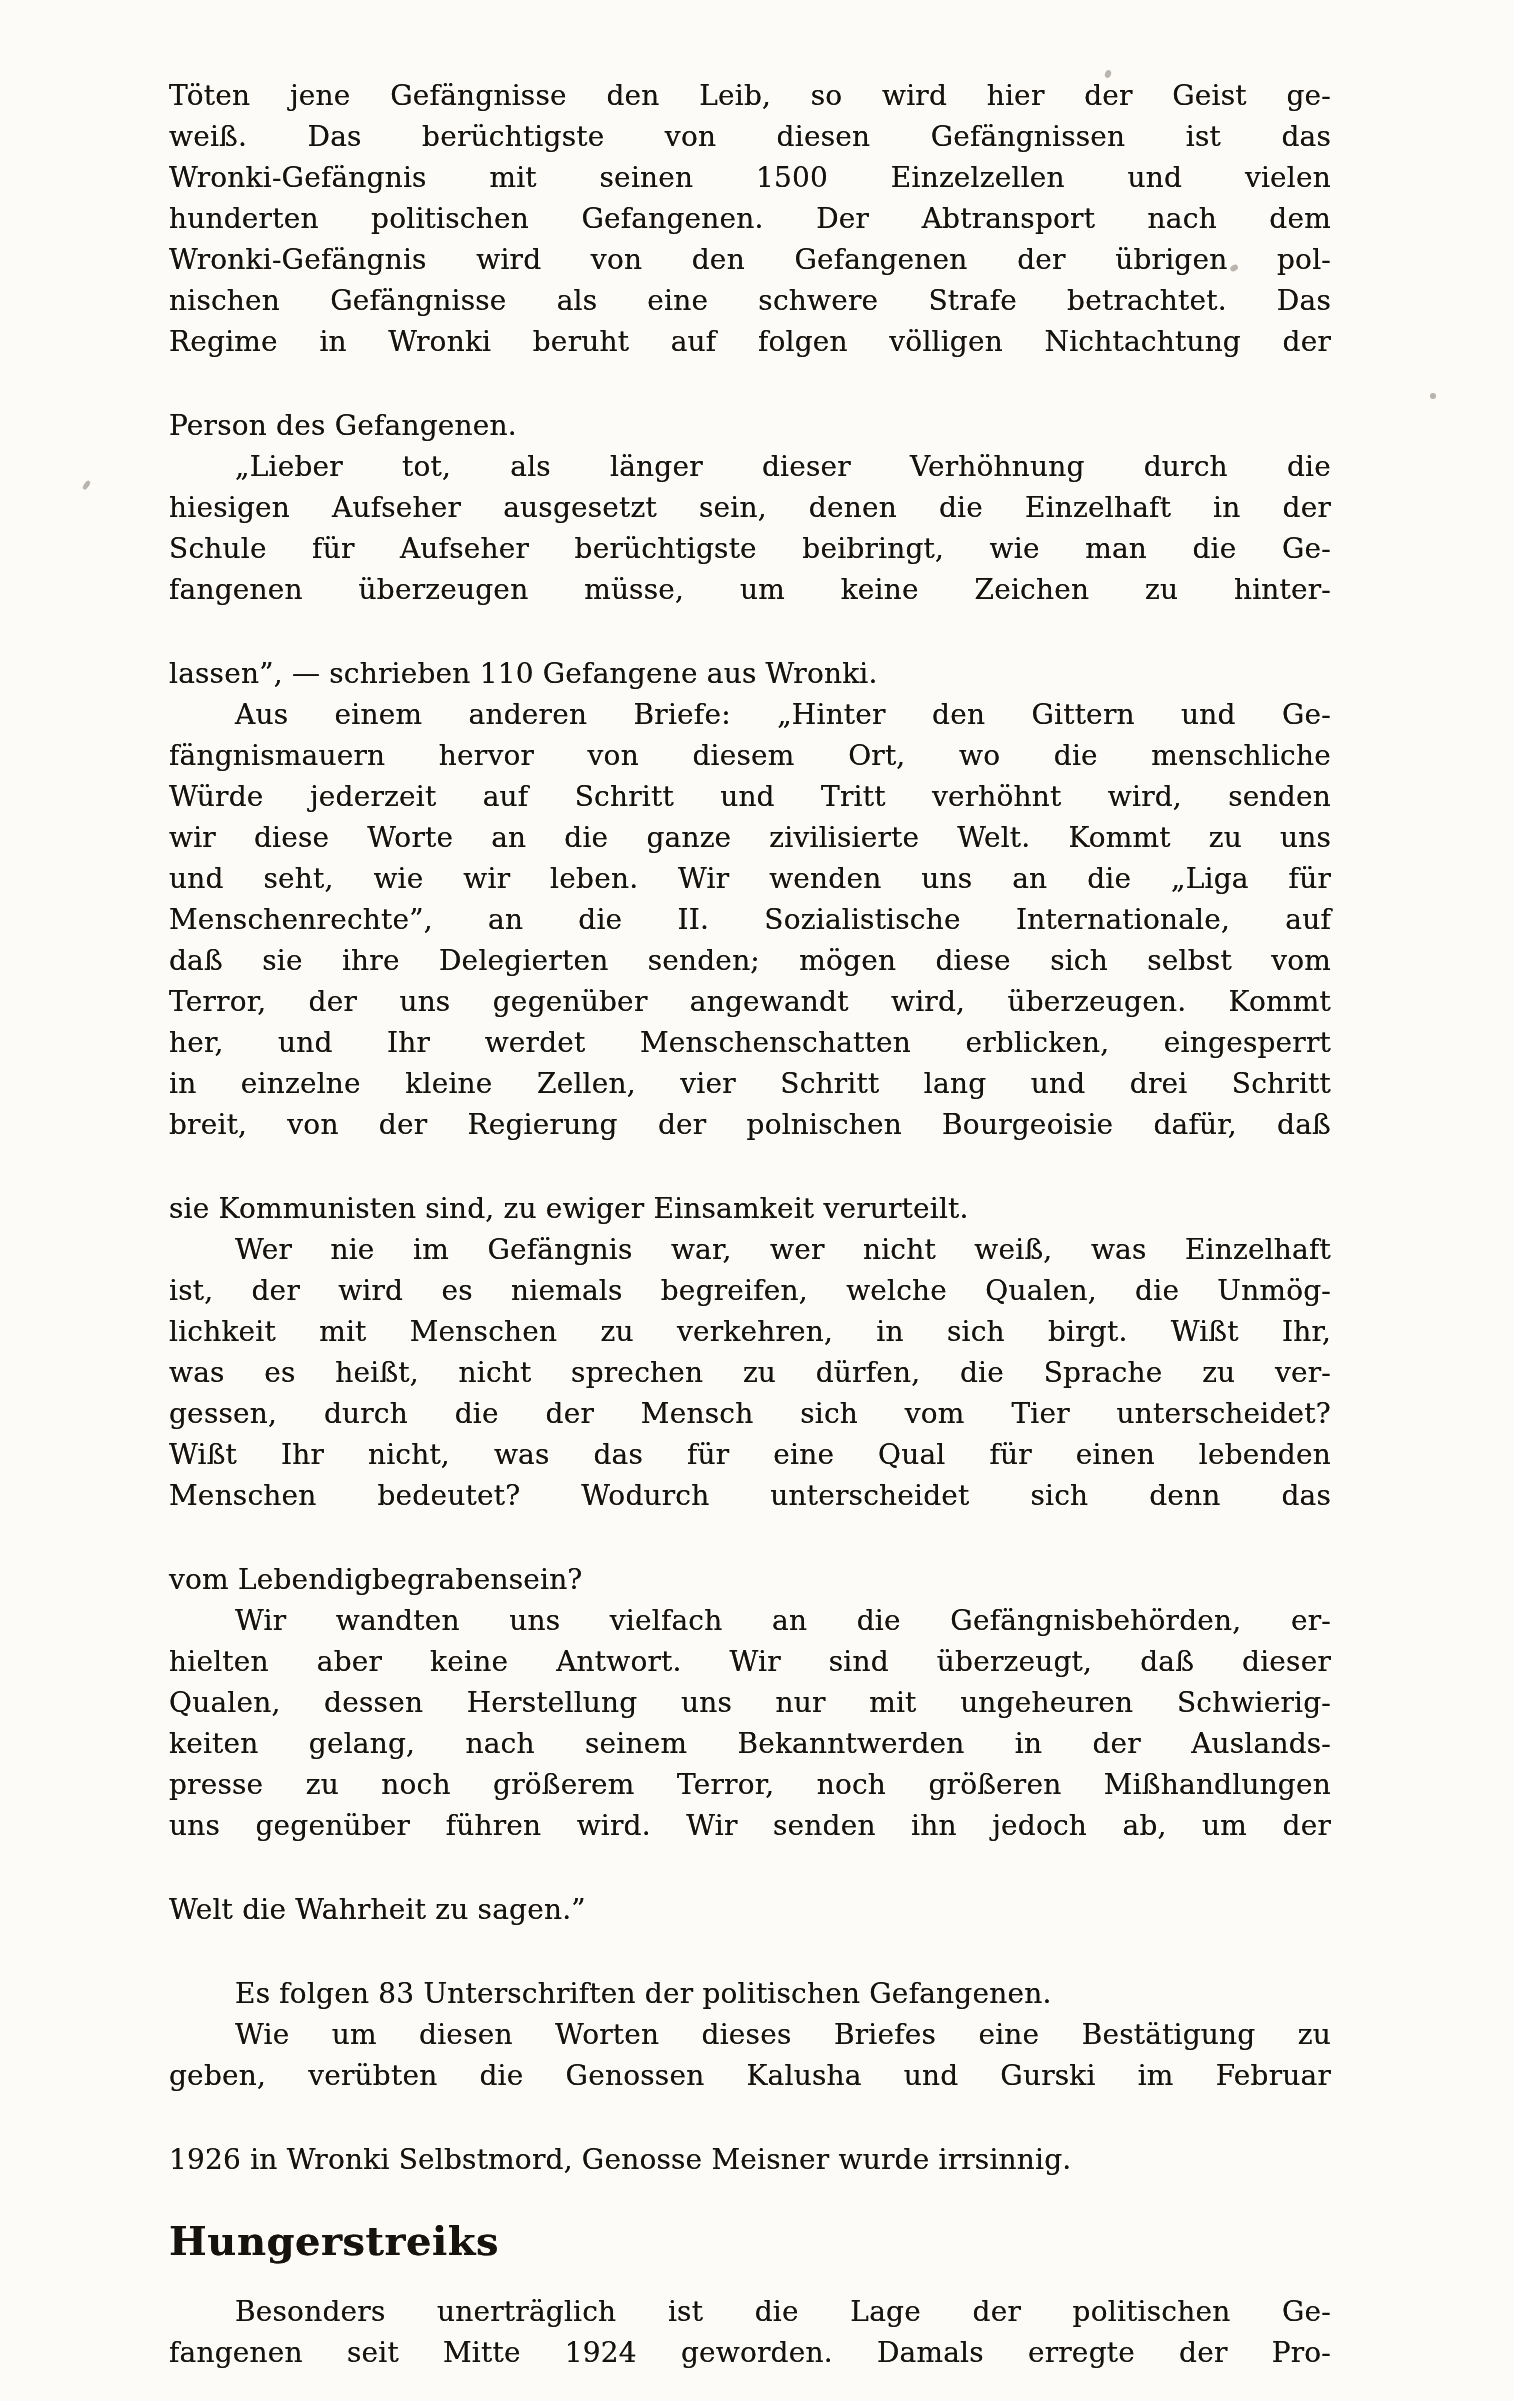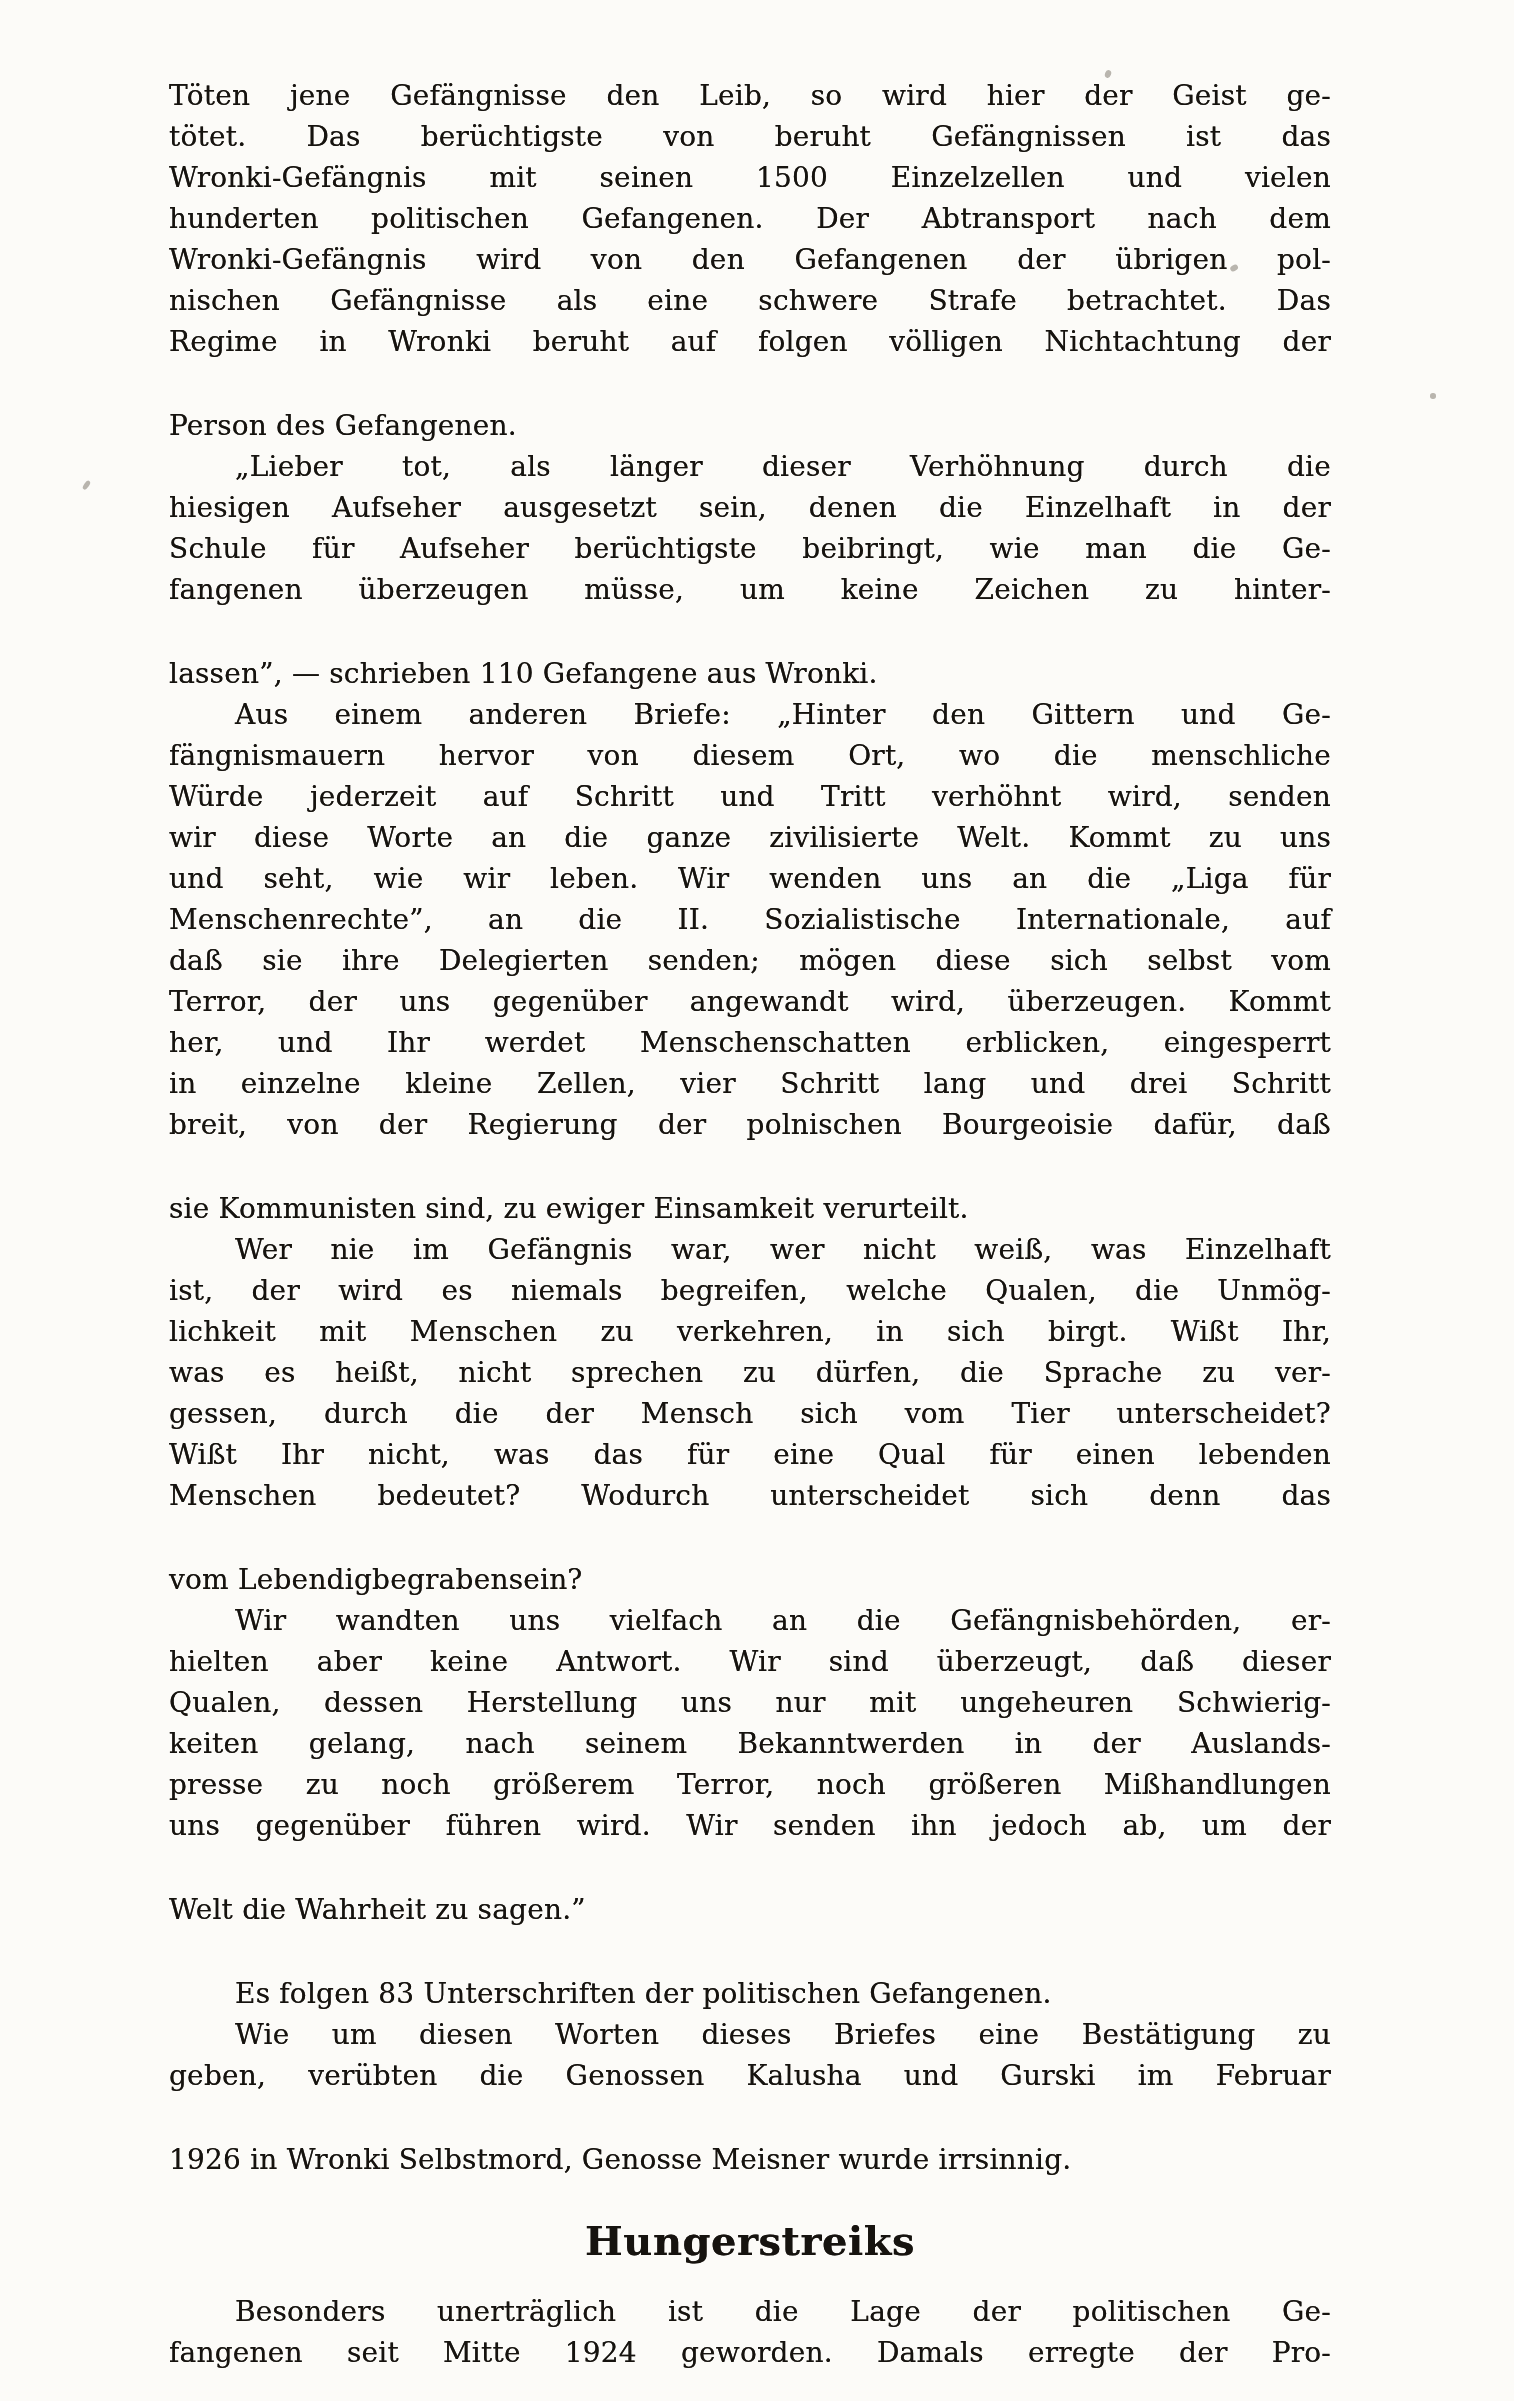--- a/index.html
+++ b/index.html
@@ -39,21 +39,21 @@
   .line.indent {
     text-indent: 66px;
   }
   .line.last {
     text-align-last: left;
     margin-top: 43px;
   }
   .heading {
     margin-top: 38px;
     margin-bottom: 27.4px;
-    text-align: center;
+    text-align: left;
     font-weight: bold;
     font-size: 40px;
     line-height: 46px;
     letter-spacing: 0.5px;
     text-shadow: 0 0 0.5px rgba(20, 16, 10, 0.8);
   }
   .page-number {
     margin-top: 31px;
     padding-right: 9.1px;
     font-size: 34px;
@@ -77,21 +77,21 @@
 <div class="page">
   <div class="speck speck-1"></div>
   <div class="speck speck-2"></div>
   <div class="speck speck-3"></div>
   <div class="speck speck-4"></div>
 
   <div class="text-block">
     <div>
         <div class="paragraph">
           <div class="line">Töten jene Gefängnisse den Leib, so wird hier der Geist ge-</div>
-          <div class="line">tötet. Das berüchtigste von beruht Gefängnissen ist das</div>
+          <div class="line">weiß. Das berüchtigste von diesen Gefängnissen ist das</div>
           <div class="line">Wronki-Gefängnis mit seinen 1500 Einzelzellen und vielen</div>
           <div class="line">hunderten politischen Gefangenen. Der Abtransport nach dem</div>
           <div class="line">Wronki-Gefängnis wird von den Gefangenen der übrigen pol-</div>
           <div class="line">nischen Gefängnisse als eine schwere Strafe betrachtet. Das</div>
           <div class="line">Regime in Wronki beruht auf folgen völligen Nichtachtung der</div>
           <div class="line last">Person des Gefangenen.</div>
         </div>
         <div class="paragraph">
           <div class="line indent">„Lieber tot, als länger dieser Verhöhnung durch die</div>
           <div class="line">hiesigen Aufseher ausgesetzt sein, denen die Einzelhaft in der</div>

